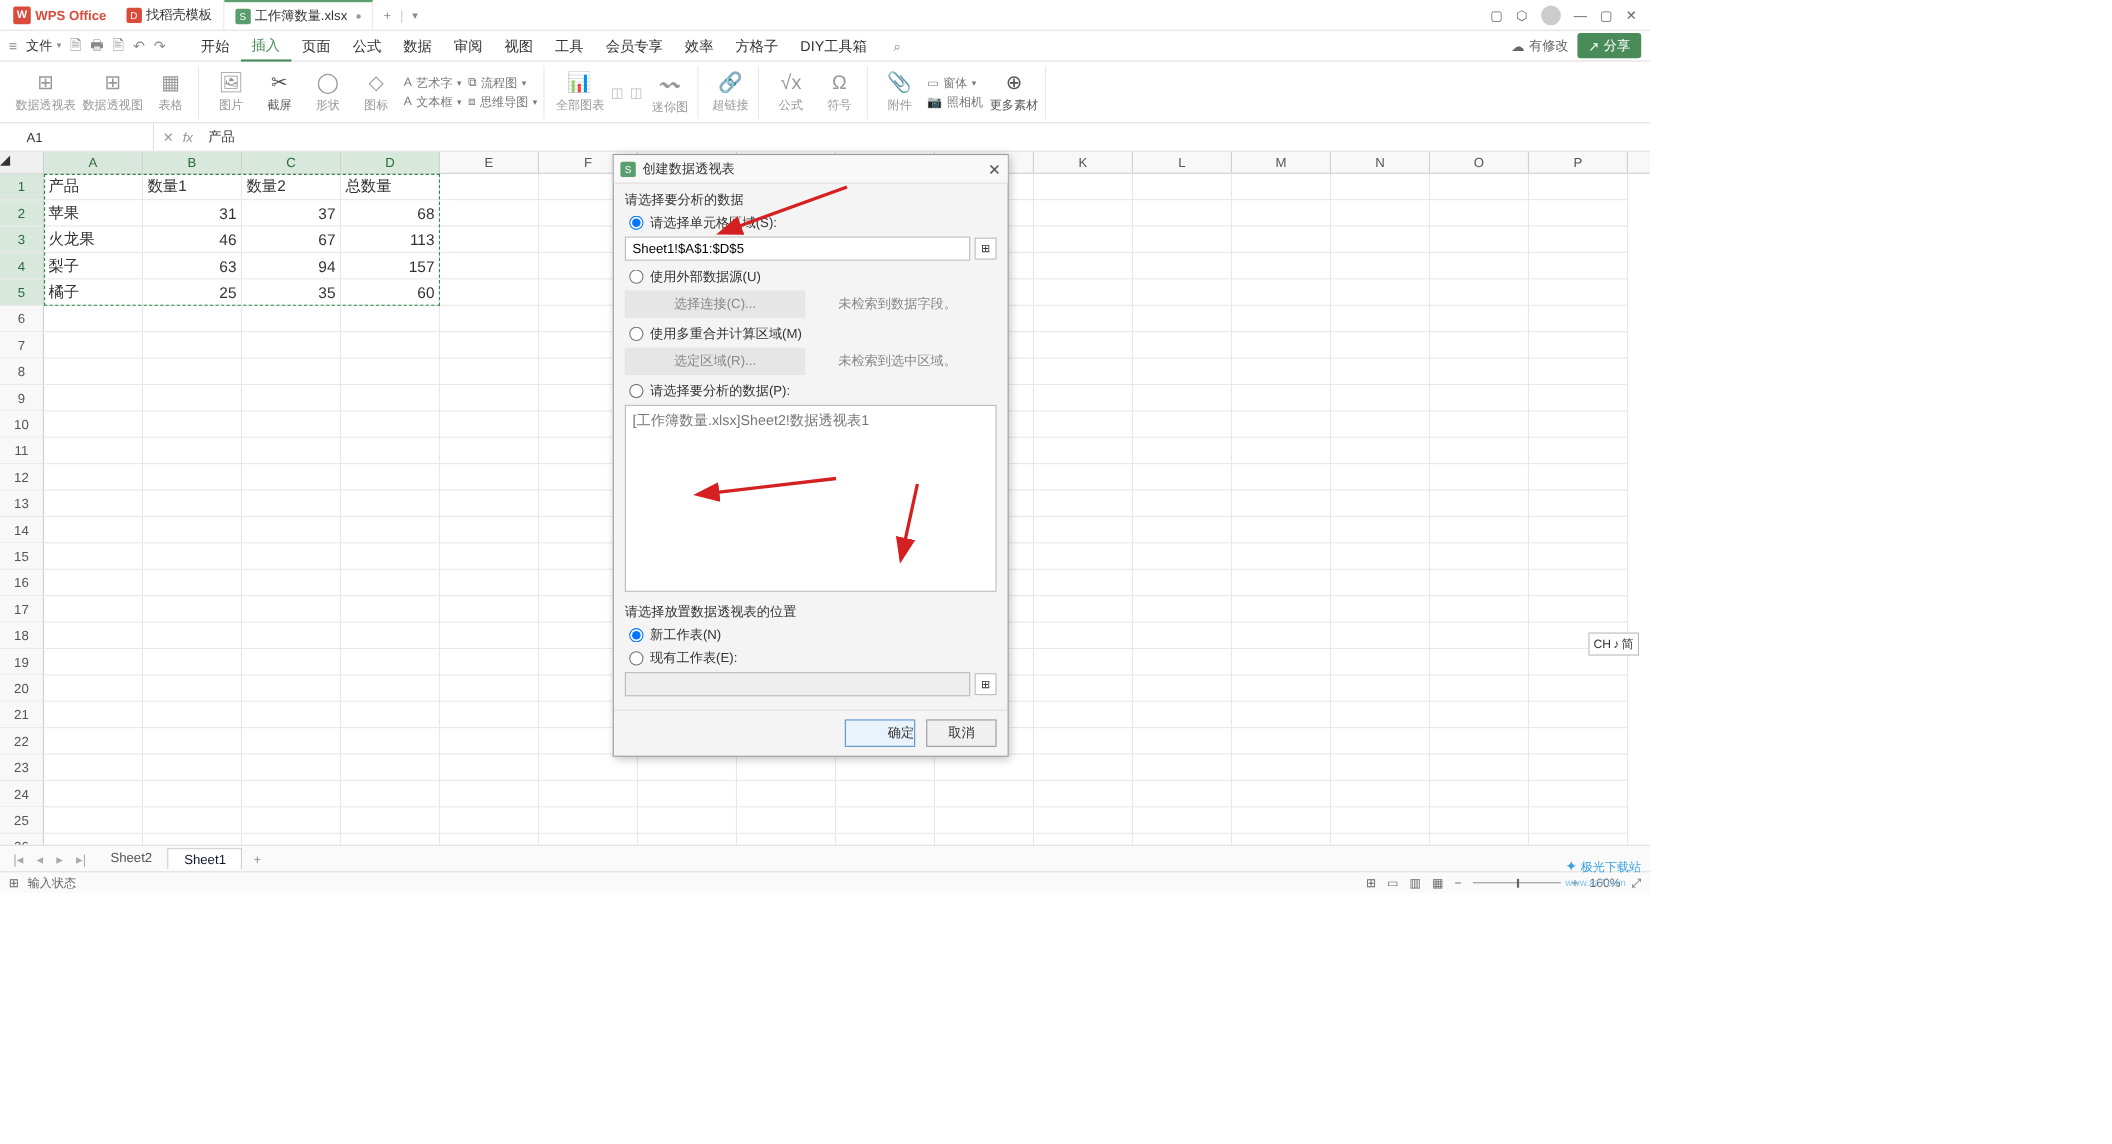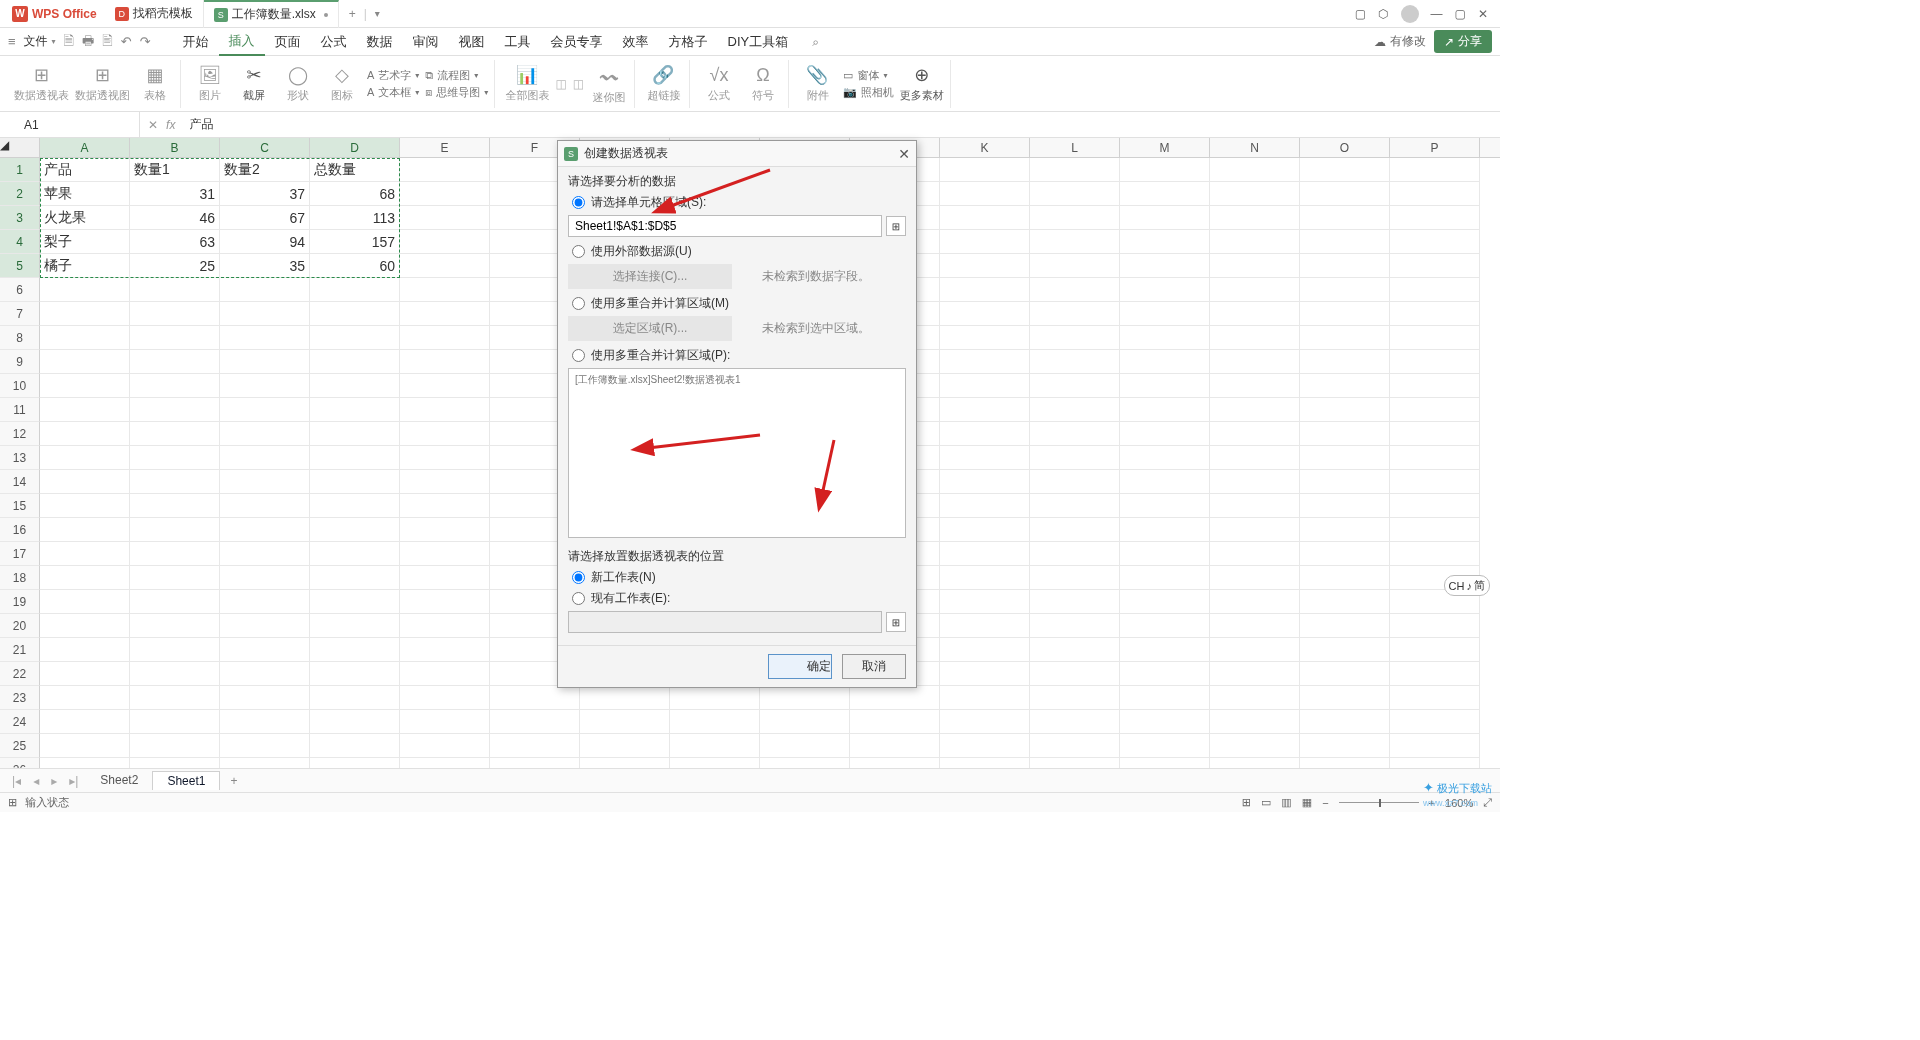--- a/index.html
+++ b/index.html
@@ -78,34 +78,34 @@
 .dlg-body { padding: 6px 10px; }
 .dlg-section { font-size: 12px; margin-bottom: 4px; color: #333; }
 .dlg-radio { display: flex; align-items: center; gap: 6px; margin: 4px 0 4px 4px; font-size: 12px; }
 .dlg-radio input { margin: 0; }
 .dlg-input-row { display: flex; align-items: center; gap: 4px; margin: 3px 0 6px 0; }
 .dlg-input { flex: 1; border: 1px solid #bbb; padding: 3px 6px; font-size: 12px; background: #fff; }
 .dlg-refbtn { width: 20px; height: 20px; border: 1px solid #bbb; background: #fff; display: flex; align-items: center; justify-content: center; cursor: pointer; font-size: 10px; }
 .dlg-disabled-row { display: flex; align-items: center; gap: 10px; margin: 2px 0 6px 0; }
 .dlg-disabled-btn { flex: 0 0 164px; background: #e6e6e6; text-align: center; padding: 4px 0; color: #888; font-size: 12px; }
 .dlg-hint { font-size: 12px; color: #888; margin-left: 20px; }
-.dlg-textarea { width: 100%; height: 170px; border: 1px solid #bbb; background: #fff; padding: 4px 6px; font-size: 10px; color: #777; margin-top: 2px; }
+.dlg-textarea { width: 100%; height: 170px; border: 1px solid #bbb; background: #fff; padding: 4px 6px; font-size: 13px; color: #777; margin-top: 2px; }
 .dlg-footer { display: flex; justify-content: flex-end; gap: 10px; padding: 8px 10px; border-top: 1px solid #ddd; }
 .dlg-btn { width: 64px; padding: 3px 0; text-align: center; font-size: 12px; border: 1px solid #999; background: #f0f0f0; cursor: pointer; }
 .dlg-btn.primary { border: 1px solid #5b93c9; background: #eaf2fb; text-align: right; }
 
 
 .arrow { position: absolute; pointer-events: none; }
 
 
 .watermark { position: absolute; bottom: 4px; right: 8px; font-size: 11px; color: #3aa0e0; }
 .watermark .small { font-size: 9px; color: #88c5ee; }
 
 
-.ime { position: absolute; right: 10px; top: 575px; border: 1px solid #bbb; background: #fff; padding: 2px 4px; font-size: 11px; border-radius: 10px; display: flex; gap: 2px; align-items: center; justify-content: space-between; }
+.ime { position: absolute; right: 10px; top: 575px; border: 1px solid #bbb; background: #fff; padding: 2px 4px; font-size: 11px; border-radius: 0; display: flex; gap: 2px; align-items: center; justify-content: space-between; }
 </style>
 </head>
 <body>
 
 <div class="titlebar">
   <div class="app-logo">
     <span class="w">W</span>
       <span>WPS Office</span>
   </div>
   <div class="tab">
@@ -835,21 +835,21 @@
     <label class="dlg-radio">
         <input type="radio" style="">
         <span>使用多重合并计算区域(M)</span>
       </label>
     <div class="dlg-disabled-row">
       <div class="dlg-disabled-btn">选定区域(R)...</div>
       <span class="dlg-hint">未检索到选中区域。</span>
     </div>
     <label class="dlg-radio">
         <input type="radio" style="">
-        <span>使用多重合并计算区域(P):</span>
+        <span>请选择要分析的数据(P):</span>
       </label>
     <div class="dlg-textarea">[工作簿数量.xlsx]Sheet2!数据透视表1</div>
 
     <div class="dlg-section" style="margin-top:10px">请选择放置数据透视表的位置</div>
     <label class="dlg-radio">
         <input type="radio" checked="" style="">
         <span>新工作表(N)</span>
       </label>
     <label class="dlg-radio">
         <input type="radio" style="">

